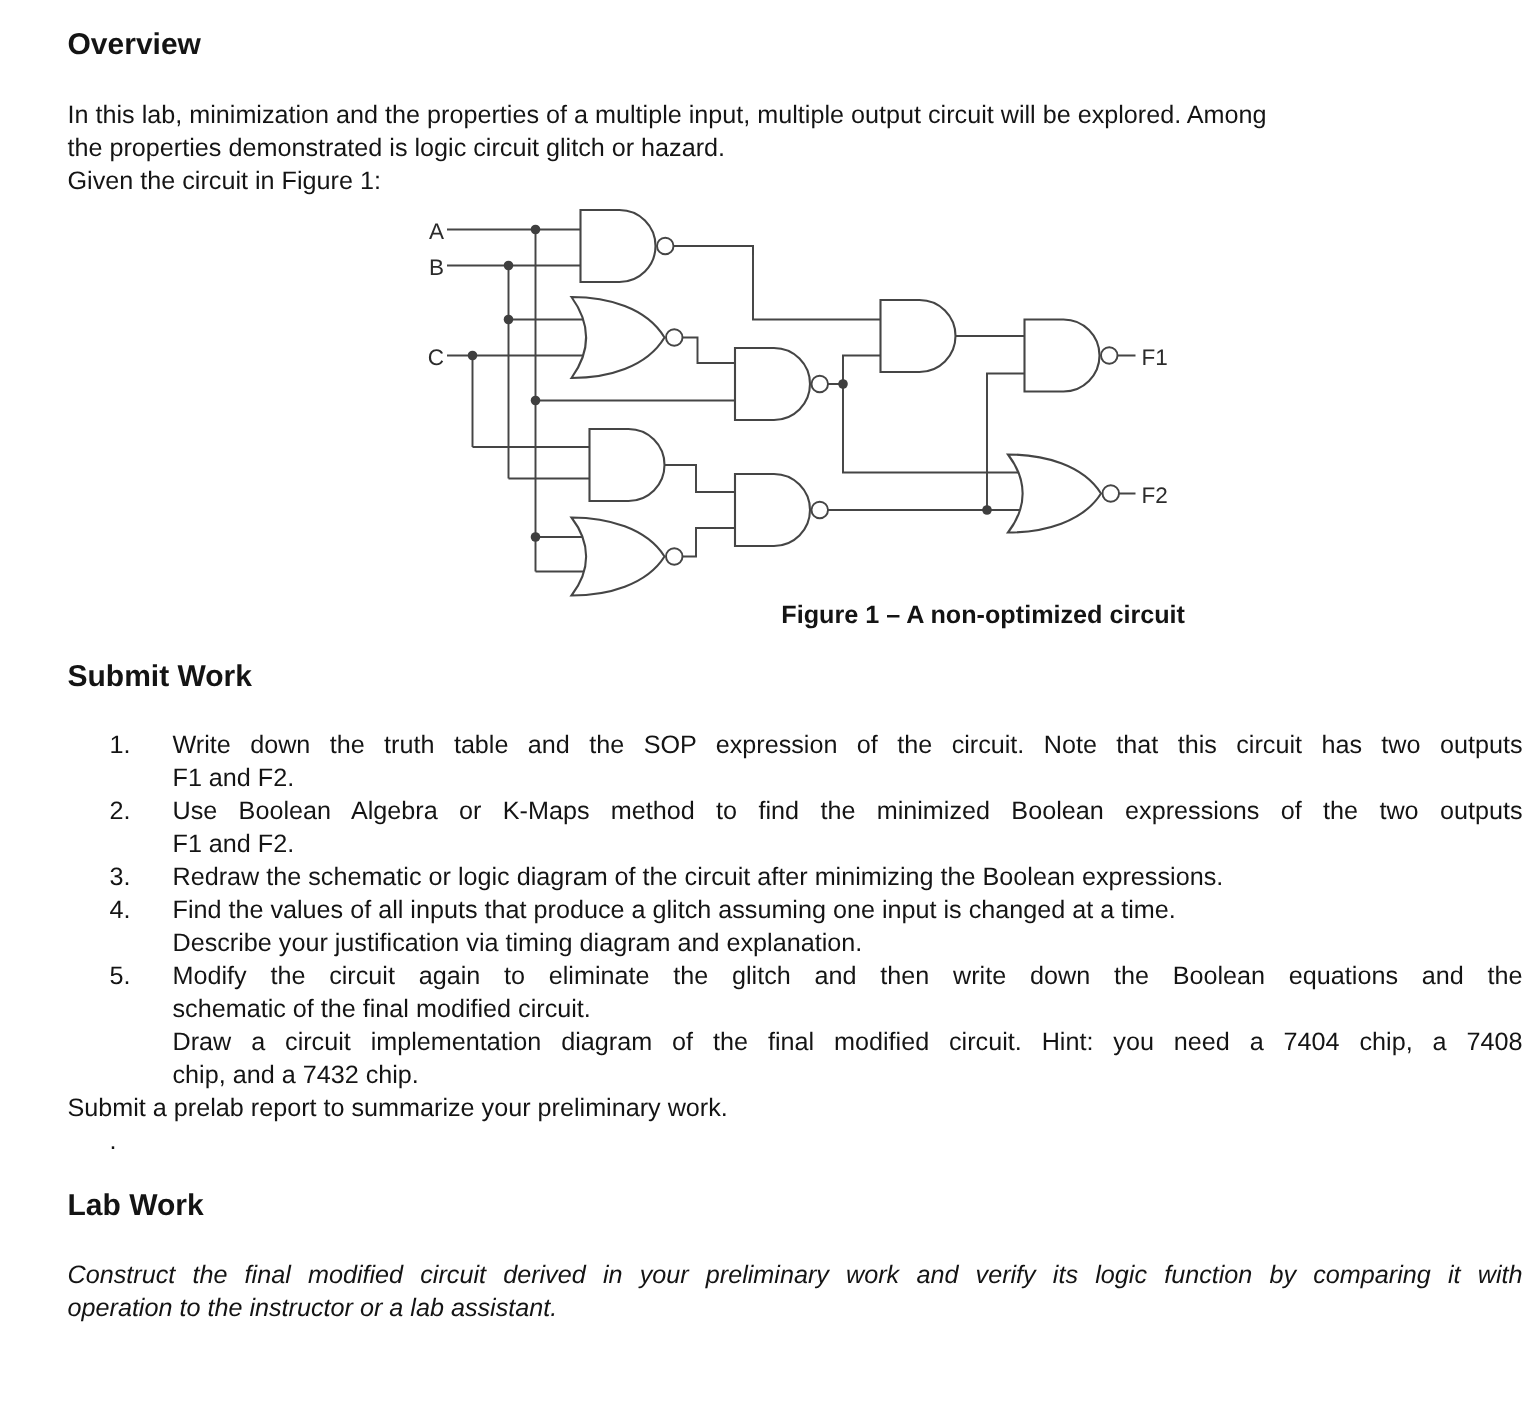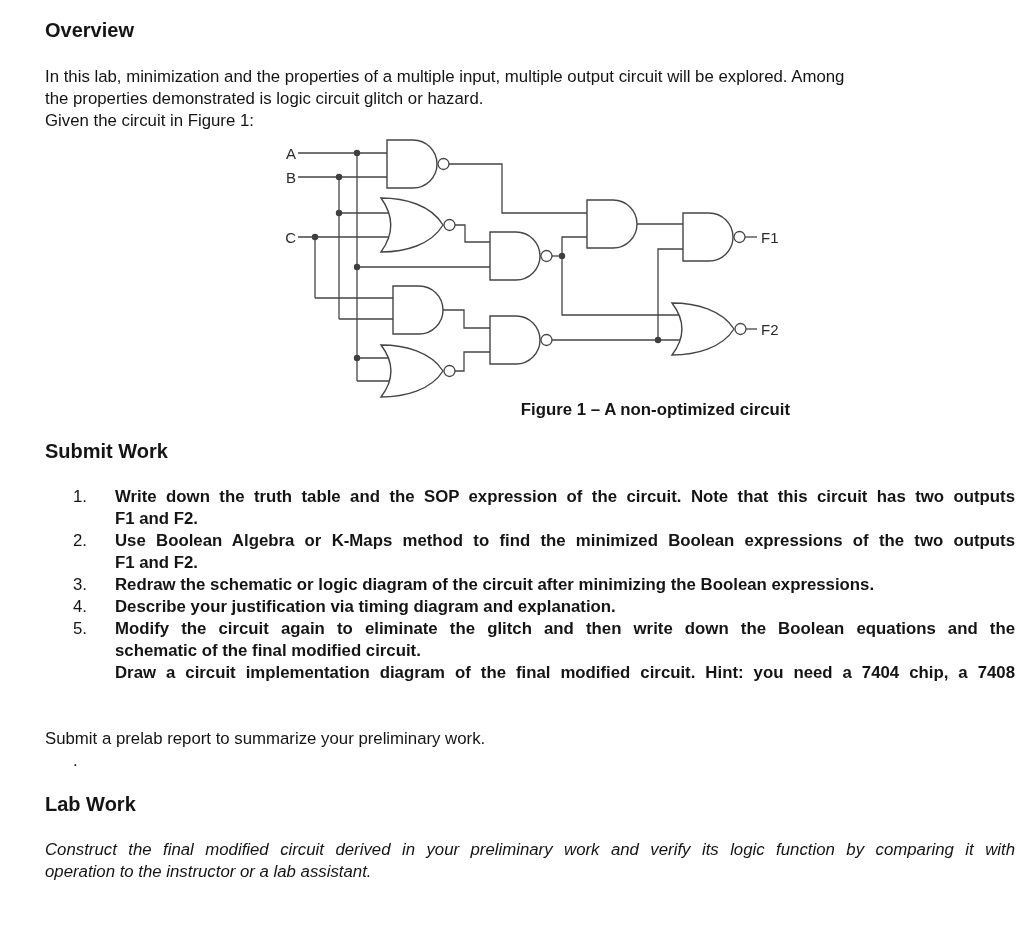--- a/index.html
+++ b/index.html
@@ -9,21 +9,21 @@
     font-size:16.8px;line-height:22px;color:#141414;overflow:hidden;
   }
   .abs{position:absolute;}
   .hd{font-weight:bold;font-size:20px;margin:0;}
   .para{width:970px;left:45px;}
   .ln{white-space:normal;}
   .j{text-align:justify;text-align-last:justify;}
   .list{left:73px;width:942px;}
   .item{display:flex;}
   .item .num{width:42px;flex:0 0 42px;}
-  .item .itext{width:900px;font-weight:bold;}
+  .item .itext{width:900px;}
   .caption{font-weight:bold;text-align:right;}
   svg text{font-family:"Liberation Sans","DejaVu Sans",sans-serif;font-size:15px;fill:#2b2b2b;}
   .wire{stroke:#454545;stroke-width:1.3;fill:none;}
   .gate{stroke:#454545;stroke-width:1.4;fill:#ffffff;}
   .bub{stroke:#454545;stroke-width:1.3;fill:#ffffff;}
   .dot{fill:#3f3f3f;stroke:none;}
 </style>
 </head>
 <body>
 
@@ -140,29 +140,31 @@
     </div>
     <div class="item">
       <div class="num">3.</div>
       <div class="itext">
         <div class="ln">Redraw the schematic or logic diagram of the circuit after minimizing the Boolean expressions.</div>
       </div>
     </div>
     <div class="item">
       <div class="num">4.</div>
       <div class="itext">
+        <div class="ln">Find the values of all inputs that produce a glitch assuming one input is changed at a time.</div>
         <div class="ln">Describe your justification via timing diagram and explanation.</div>
       </div>
     </div>
     <div class="item">
       <div class="num">5.</div>
       <div class="itext">
         <div class="ln j">Modify the circuit again to eliminate the glitch and then write down the Boolean equations and the</div>
         <div class="ln">schematic of the final modified circuit.</div>
         <div class="ln j">Draw a circuit implementation diagram of the final modified circuit. Hint: you need a 7404 chip, a 7408</div>
+        <div class="ln">chip, and a 7432 chip.</div>
       </div>
     </div>
   </div>
 
   <div class="abs para" style="top:728px;">Submit a prelab report to summarize your preliminary work.</div>
 
   <div class="abs" style="left:73px;top:750px;">.</div>
 
   <h2 class="abs hd" style="left:45px;top:793px;">Lab Work</h2>
 

